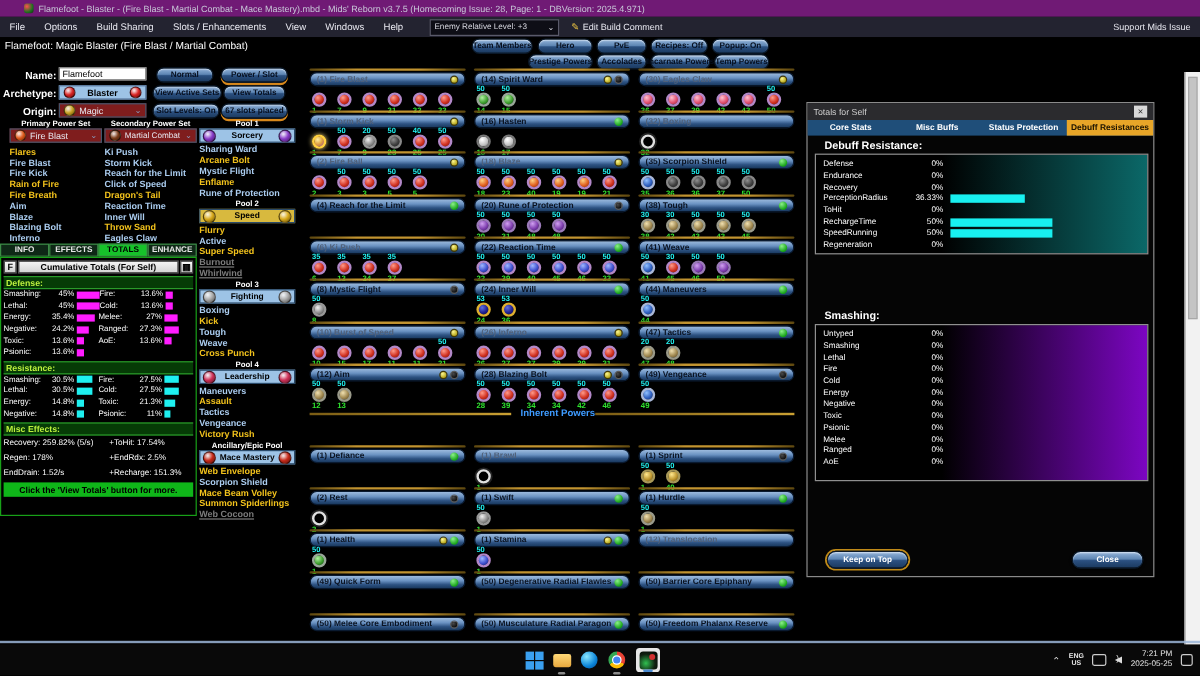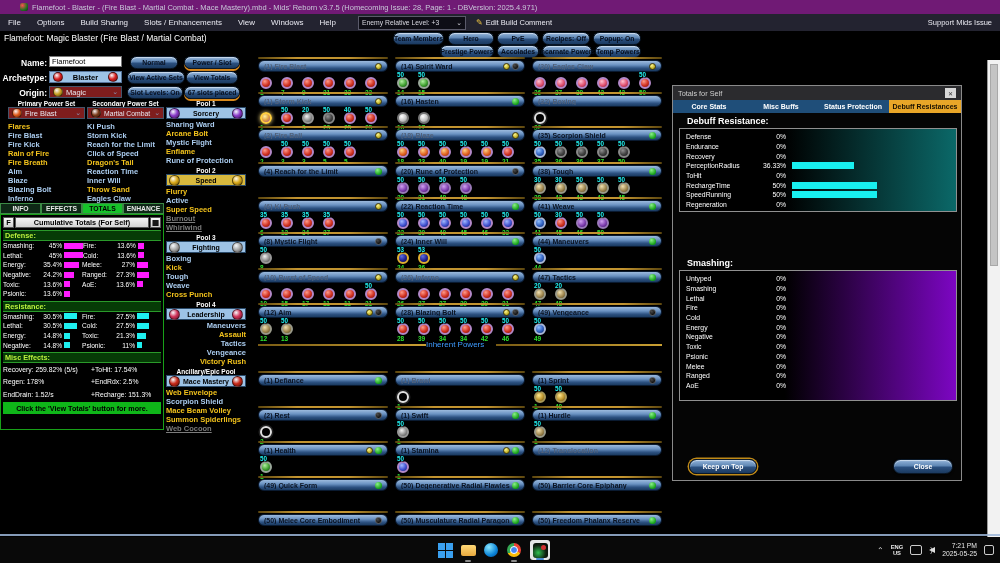--- a/index.html
+++ b/index.html
@@ -92,21 +92,21 @@
   .c-green{background:radial-gradient(circle at 35% 30%,#b0f0a0,#40a030 55%,#104010);border-color:#9aa89a;}
   .c-gray{background:radial-gradient(circle at 35% 30%,#f0f0f0,#909090 55%,#404040);border-color:#989898;}
   .c-dark{background:radial-gradient(circle at 35% 30%,#909090,#404040 55%,#181818);border-color:#888888;}
   .c-tan{background:radial-gradient(circle at 35% 30%,#f0e0b0,#a08850 55%,#504020);border-color:#9a9a8a;}
   .c-gold{background:radial-gradient(circle at 35% 30%,#ffe890,#c09830 55%,#604810);border-color:#a89858;}
   .c-white{background:radial-gradient(circle at 35% 30%,#ffffff,#c0c0c0 60%,#606060);border-color:#777;}
   .c-glow{background:radial-gradient(circle at 35% 30%,#fff0a0,#e0a040 50%,#9040a0);border-color:#ffd040;box-shadow:0 0 4px #ffe080;}
   .c-shield{background:radial-gradient(circle at 35% 30%,#90c0ff,#3060c0 55%,#102a60);border-color:#aab8d8;}
   .c-empty{background:transparent;border:2px solid #e0e0e0;box-shadow:0 0 0 1.5px #222;}
   #inh-sep-l,#inh-sep-r{height:2px;background:linear-gradient(90deg,#7a5c14,#caa033);}
-  #inh-label{color:#3e9bff;font-weight:normal;font-size:8px;text-align:left;}
+  #inh-label{color:#3e9bff;font-weight:bold;font-size:8px;text-align:right;}
   
   #tw{left:672px;top:85px;width:290px;height:396px;background:#050505;border:1px solid #8a8a8a;box-sizing:border-box;}
   #tw-titlebar{height:14px;background:#2b2b2e;color:#cfcfcf;font-size:7.3px;display:flex;align-items:center;
                padding:0 5px;justify-content:space-between;}
   #tw-close{width:11px;height:10px;background:#d8d8d8;color:#333;font-size:6px;display:flex;align-items:center;justify-content:center;}
   #tw-tabs{display:flex;height:13px;background:#1f4e79;}
   .tw-tab{flex:1;display:flex;align-items:center;justify-content:center;color:#fff;font-weight:bold;font-size:7px;}
   .tw-tab.active{background:#e8a628;color:#1a1200;}
   .tw-sec-title{color:#fff;font-weight:bold;font-size:9px;}
   .tw-panel{position:absolute;border:1px solid #909090;box-sizing:border-box;padding:3px 0 0 6px;}
@@ -286,21 +286,21 @@
         <div class="p-taken">Tough</div>
         <div class="p-taken">Weave</div>
         <div class="p-avail">Cross Punch</div>
       </div>
       <div class="ps-header">Pool 4</div>
       <div class="pool-bar" style="background: rgb(157, 195, 230);">
         <span class="pool-orb" style="--c: #d03058;"></span>
         <span class="pb-label">Leadership</span>
         <span class="pool-orb" style="--c: #d03058;"></span>
       </div>
-      <div class="plist" style="margin: 1px 0px 2px; text-align: right;">
+      <div class="plist" style="margin: 1px 0px 2px;">
         <div class="p-taken">Maneuvers</div>
         <div class="p-avail">Assault</div>
         <div class="p-taken">Tactics</div>
         <div class="p-taken">Vengeance</div>
         <div class="p-avail">Victory Rush</div>
       </div>
       <div class="ps-header">Ancillary/Epic Pool</div>
       <div class="pool-bar" style="background: rgb(157, 195, 230);">
         <span class="pool-orb" style="--c: #c82818;"></span>
         <span class="pb-label">Mace Mastery</span>

